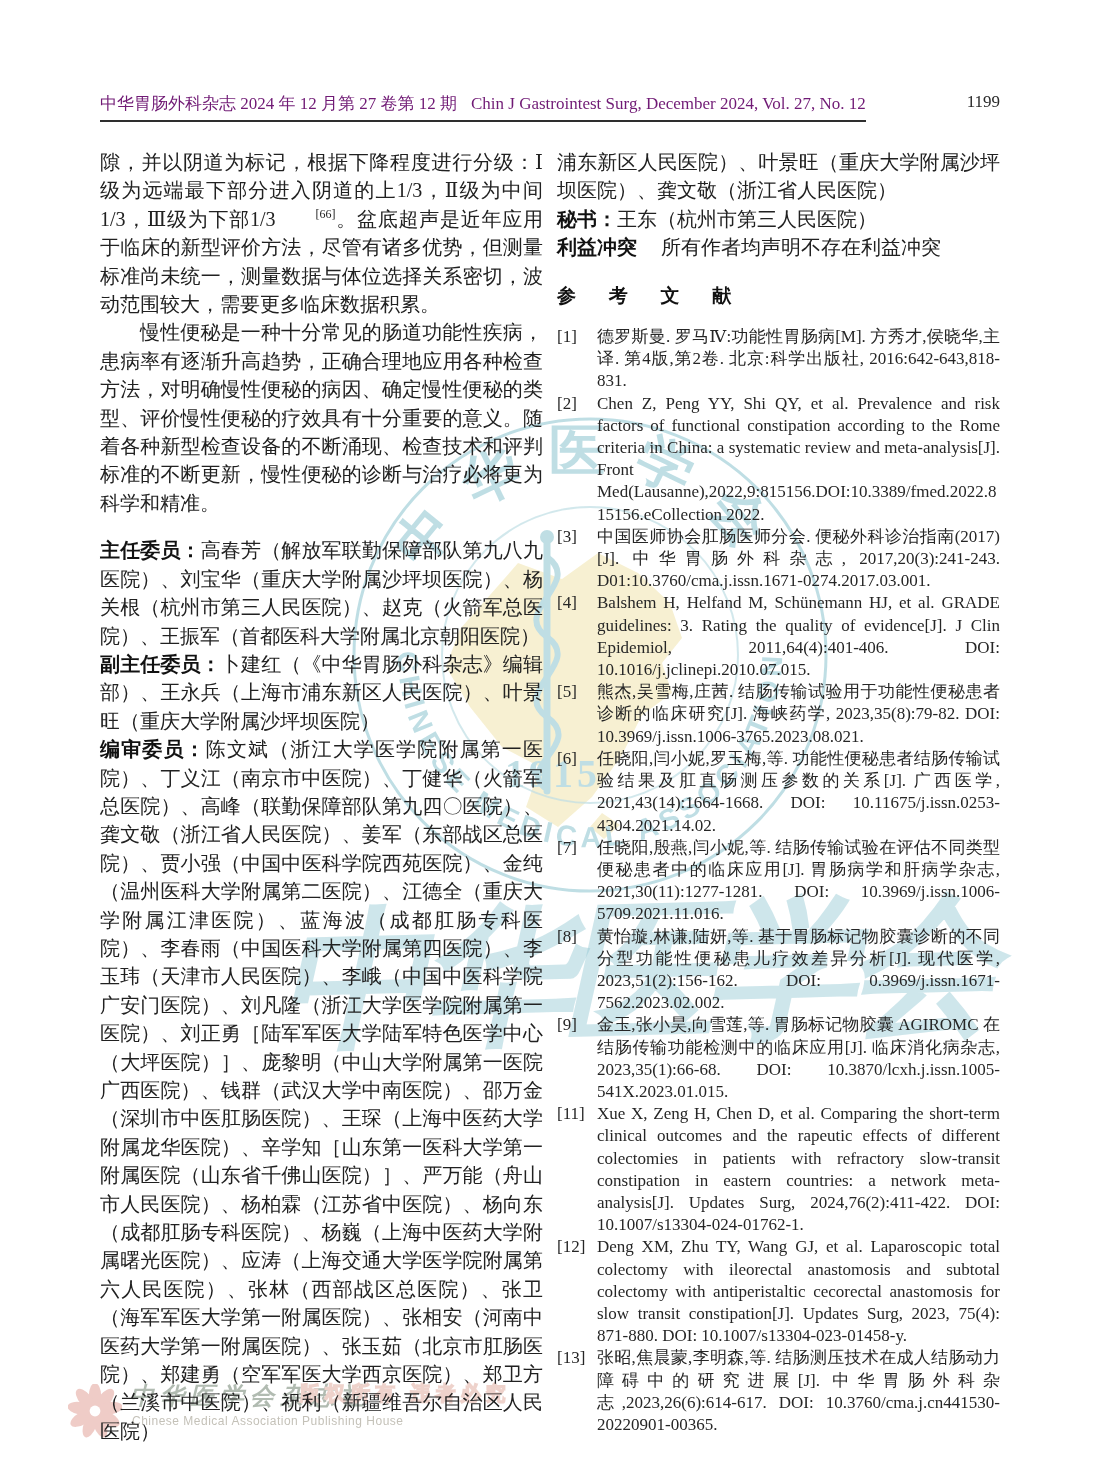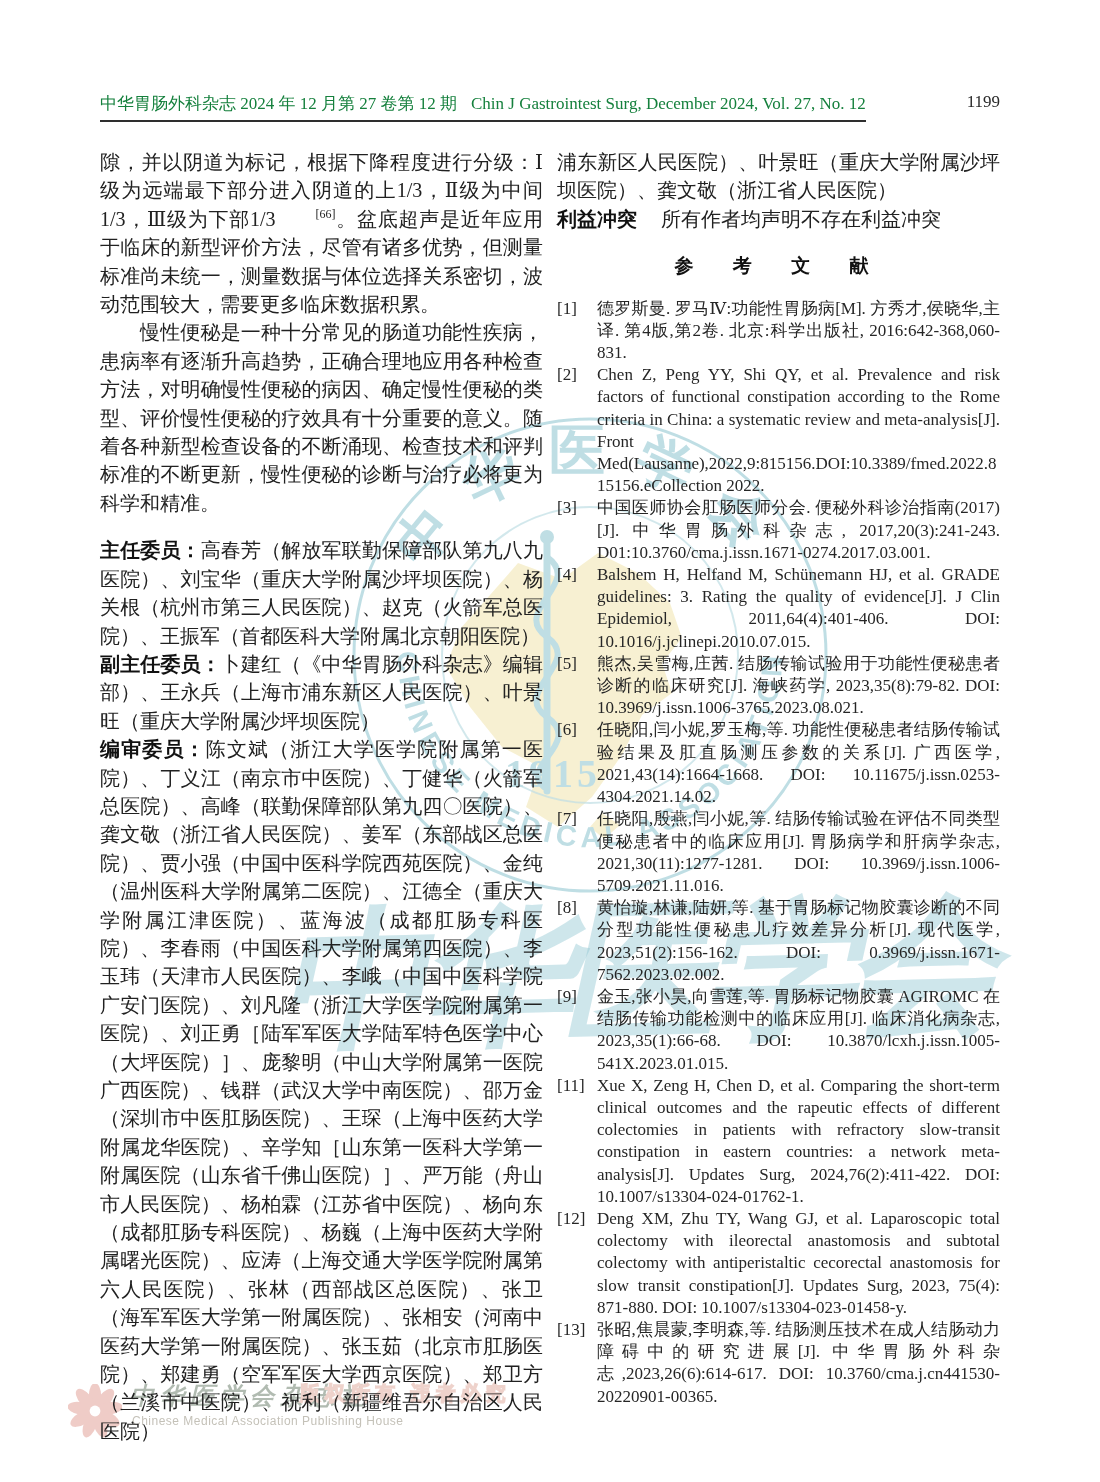--- a/index.html
+++ b/index.html
@@ -34,21 +34,21 @@
   }
   .wm-copyright {
     left:300px; top:1380px; font-size:20px; font-weight:bold; letter-spacing:5px;
     color:#fdf4f1; -webkit-text-stroke:1.3px #eed2cb; white-space:nowrap;
     font-family:"Liberation Sans","DejaVu Sans",sans-serif;
   }
 
   
   .header-title {
     position:absolute; left:100px; top:92px; z-index:2;
-    font-size:17px; color:#15803d; padding-bottom:5px;
+    font-size:17px; color:#701a75; padding-bottom:5px;
     border-bottom:2.5px solid #2e2e2e; white-space:nowrap;
   }
   .header-title .en { margin-left:14px; }
   .page-number { position:absolute; right:100px; top:92px; z-index:2; font-size:17px; color:#2a2a2a;text-align:center; }
 
   
   .col { position:absolute; top:148px; width:443px; z-index:2; font-size:20px; line-height:28.4px; text-align:justify; }
   .col-left  { left:100px; }
   .col-right { left:557px; }
   .indent { text-indent:2em; }
@@ -59,23 +59,23 @@
   .committee { margin-top:19px; }
   .committee-title {
     font-family:"Liberation Sans","DejaVu Sans",sans-serif;
     font-weight:bold; color:#111; text-align:justify;
   }
   sup.refmark { font-size:12px; vertical-align:super; line-height:0;padding-left:40px; }
 
   
   .coi-gap { display:inline-block; width:1.2em; }
   .refs-heading {
-    font-weight:bold; text-align:center; letter-spacing:14px;
+    font-weight:bold; text-align:left; letter-spacing:14px;
     font-size:19px; margin:20px 0 16px 0; color:#111;
-    font-family:Liberation Mono, monospace;
+    font-family:Liberation Serif, serif;
   }
   .ref { display:flex; font-size:17px; line-height:22.2px; text-align:justify; color:#262626; }
   .ref-num { flex:0 0 40px; }
   .ref-text { flex:1; word-break:break-word; }
 </style>
 </head>
 <body>
 
 <div class="page">
 
@@ -140,28 +140,29 @@
     <div class="committee">
       <p><span class="blabel">主任委员：</span><span>高春芳（解放军联勤保障部队第九八九医院）、刘宝华（重庆大学附属沙坪坝医院）、杨关根（杭州市第三人民医院）、赵克（火箭军总医院）、王振军（首都医科大学附属北京朝阳医院）</span></p>
       <p><span class="blabel">副主任委员：</span><span>卜建红（《中华胃肠外科杂志》编辑部）、王永兵（上海市浦东新区人民医院）、叶景旺（重庆大学附属沙坪坝医院）</span></p>
       <p><span class="blabel">编审委员：</span><span>陈文斌（浙江大学医学院附属第一医院）、丁义江（南京市中医院）、丁健华（火箭军总医院）、高峰（联勤保障部队第九四〇医院）、龚文敬（浙江省人民医院）、姜军（东部战区总医院）、贾小强（中国中医科学院西苑医院）、金纯（温州医科大学附属第二医院）、江德全（重庆大学附属江津医院）、蓝海波（成都肛肠专科医院）、李春雨（中国医科大学附属第四医院）、李玉玮（天津市人民医院）、李峨（中国中医科学院广安门医院）、刘凡隆（浙江大学医学院附属第一医院）、刘正勇［陆军军医大学陆军特色医学中心（大坪医院）］、庞黎明（中山大学附属第一医院广西医院）、钱群（武汉大学中南医院）、邵万金（深圳市中医肛肠医院）、王琛（上海中医药大学附属龙华医院）、辛学知［山东第一医科大学第一附属医院（山东省千佛山医院）］、严万能（舟山市人民医院）、杨柏霖（江苏省中医院）、杨向东（成都肛肠专科医院）、杨巍（上海中医药大学附属曙光医院）、应涛（上海交通大学医学院附属第六人民医院）、张林（西部战区总医院）、张卫（海军军医大学第一附属医院）、张相安（河南中医药大学第一附属医院）、张玉茹（北京市肛肠医院）、郑建勇（空军军医大学西京医院）、郑卫方（兰溪市中医院）、祝利（新疆维吾尔自治区人民医院）</span></p>
 
     </div>
   </div>
 
   <div class="col col-right">
     <p>浦东新区人民医院）、叶景旺（重庆大学附属沙坪坝医院）、龚文敬（浙江省人民医院）</p>
+    <p><span class="blabel">秘书：</span><span>王东（杭州市第三人民医院）</span></p>
     <p><span class="blabel">利益冲突</span><span class="coi-gap"></span><span>所有作者均声明不存在利益冲突</span></p>
 
     <div class="refs-heading">参 考 文 献</div>
 
     <div>
       <div class="ref">
           <span class="ref-num">[1]</span>
-          <span class="ref-text">德罗斯曼. 罗马Ⅳ:功能性胃肠病[M]. 方秀才,侯晓华,主译. 第4版,第2卷. 北京:科学出版社, 2016:642-368,060-831.</span>
+          <span class="ref-text">德罗斯曼. 罗马Ⅳ:功能性胃肠病[M]. 方秀才,侯晓华,主译. 第4版,第2卷. 北京:科学出版社, 2016:642-643,818-831.</span>
         </div>
       <div class="ref">
           <span class="ref-num">[2]</span>
           <span class="ref-text">Chen Z, Peng YY, Shi QY, et al. Prevalence and risk factors of functional constipation according to the Rome criteria in China: a systematic review and meta-analysis[J]. Front Med(Lausanne),2022,9:815156.DOI:10.3389/fmed.2022.815156.eCollection 2022.</span>
         </div>
       <div class="ref">
           <span class="ref-num">[3]</span>
           <span class="ref-text">中国医师协会肛肠医师分会. 便秘外科诊治指南(2017)[J]. 中华胃肠外科杂志, 2017,20(3):241-243. D01:10.3760/cma.j.issn.1671-0274.2017.03.001.</span>
         </div>
       <div class="ref">

